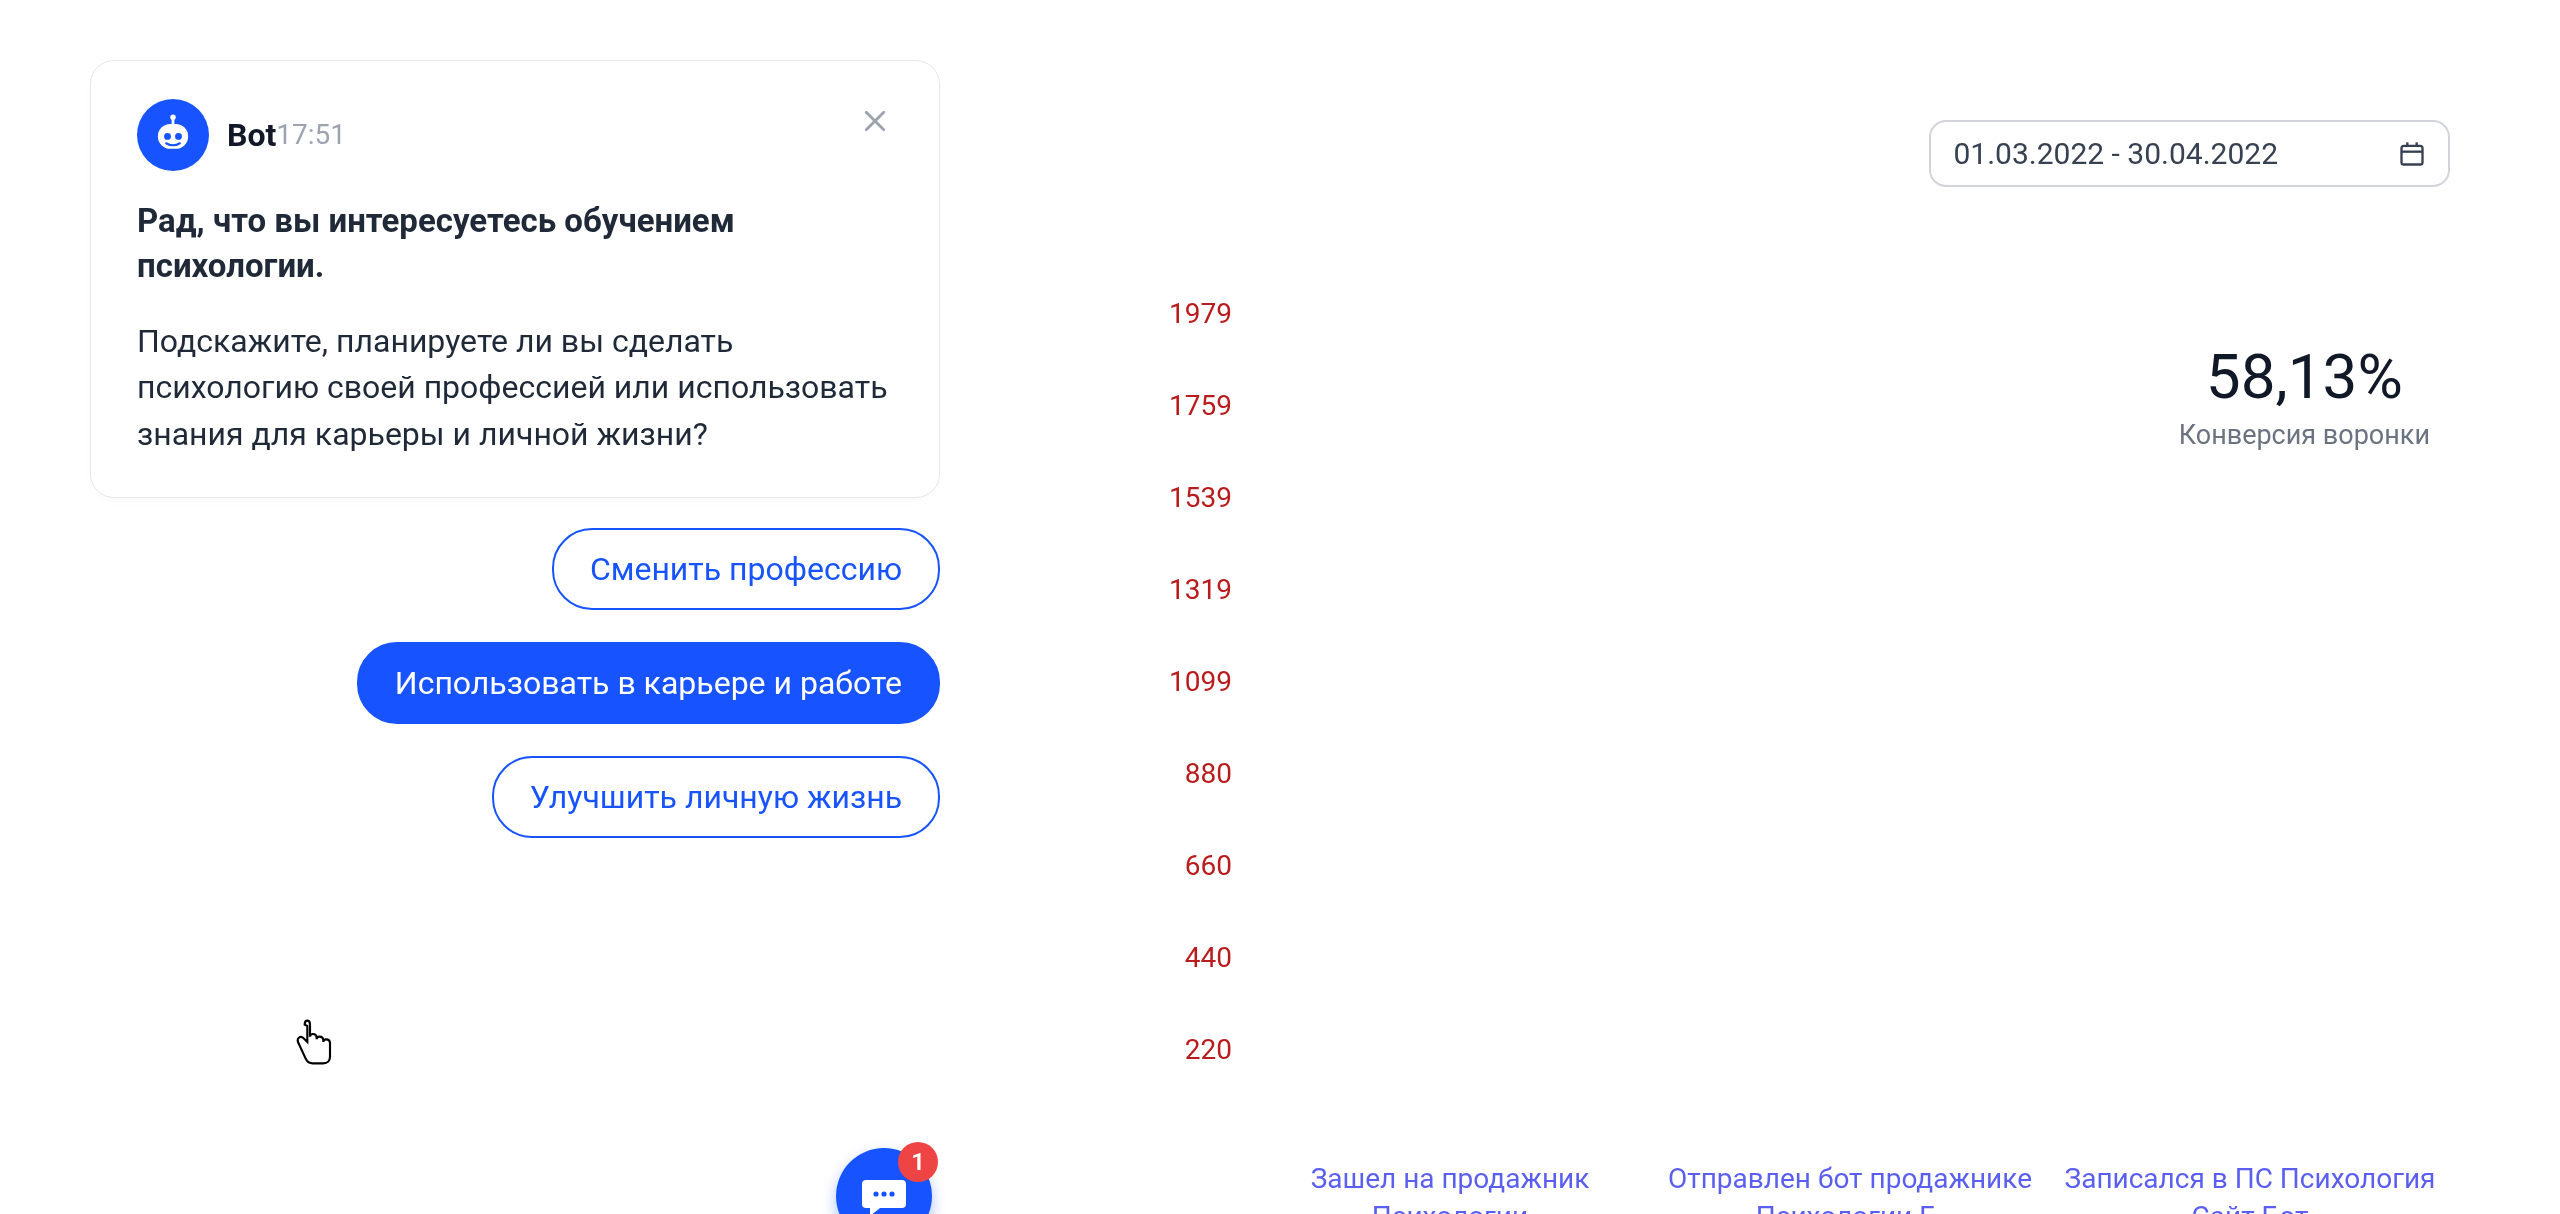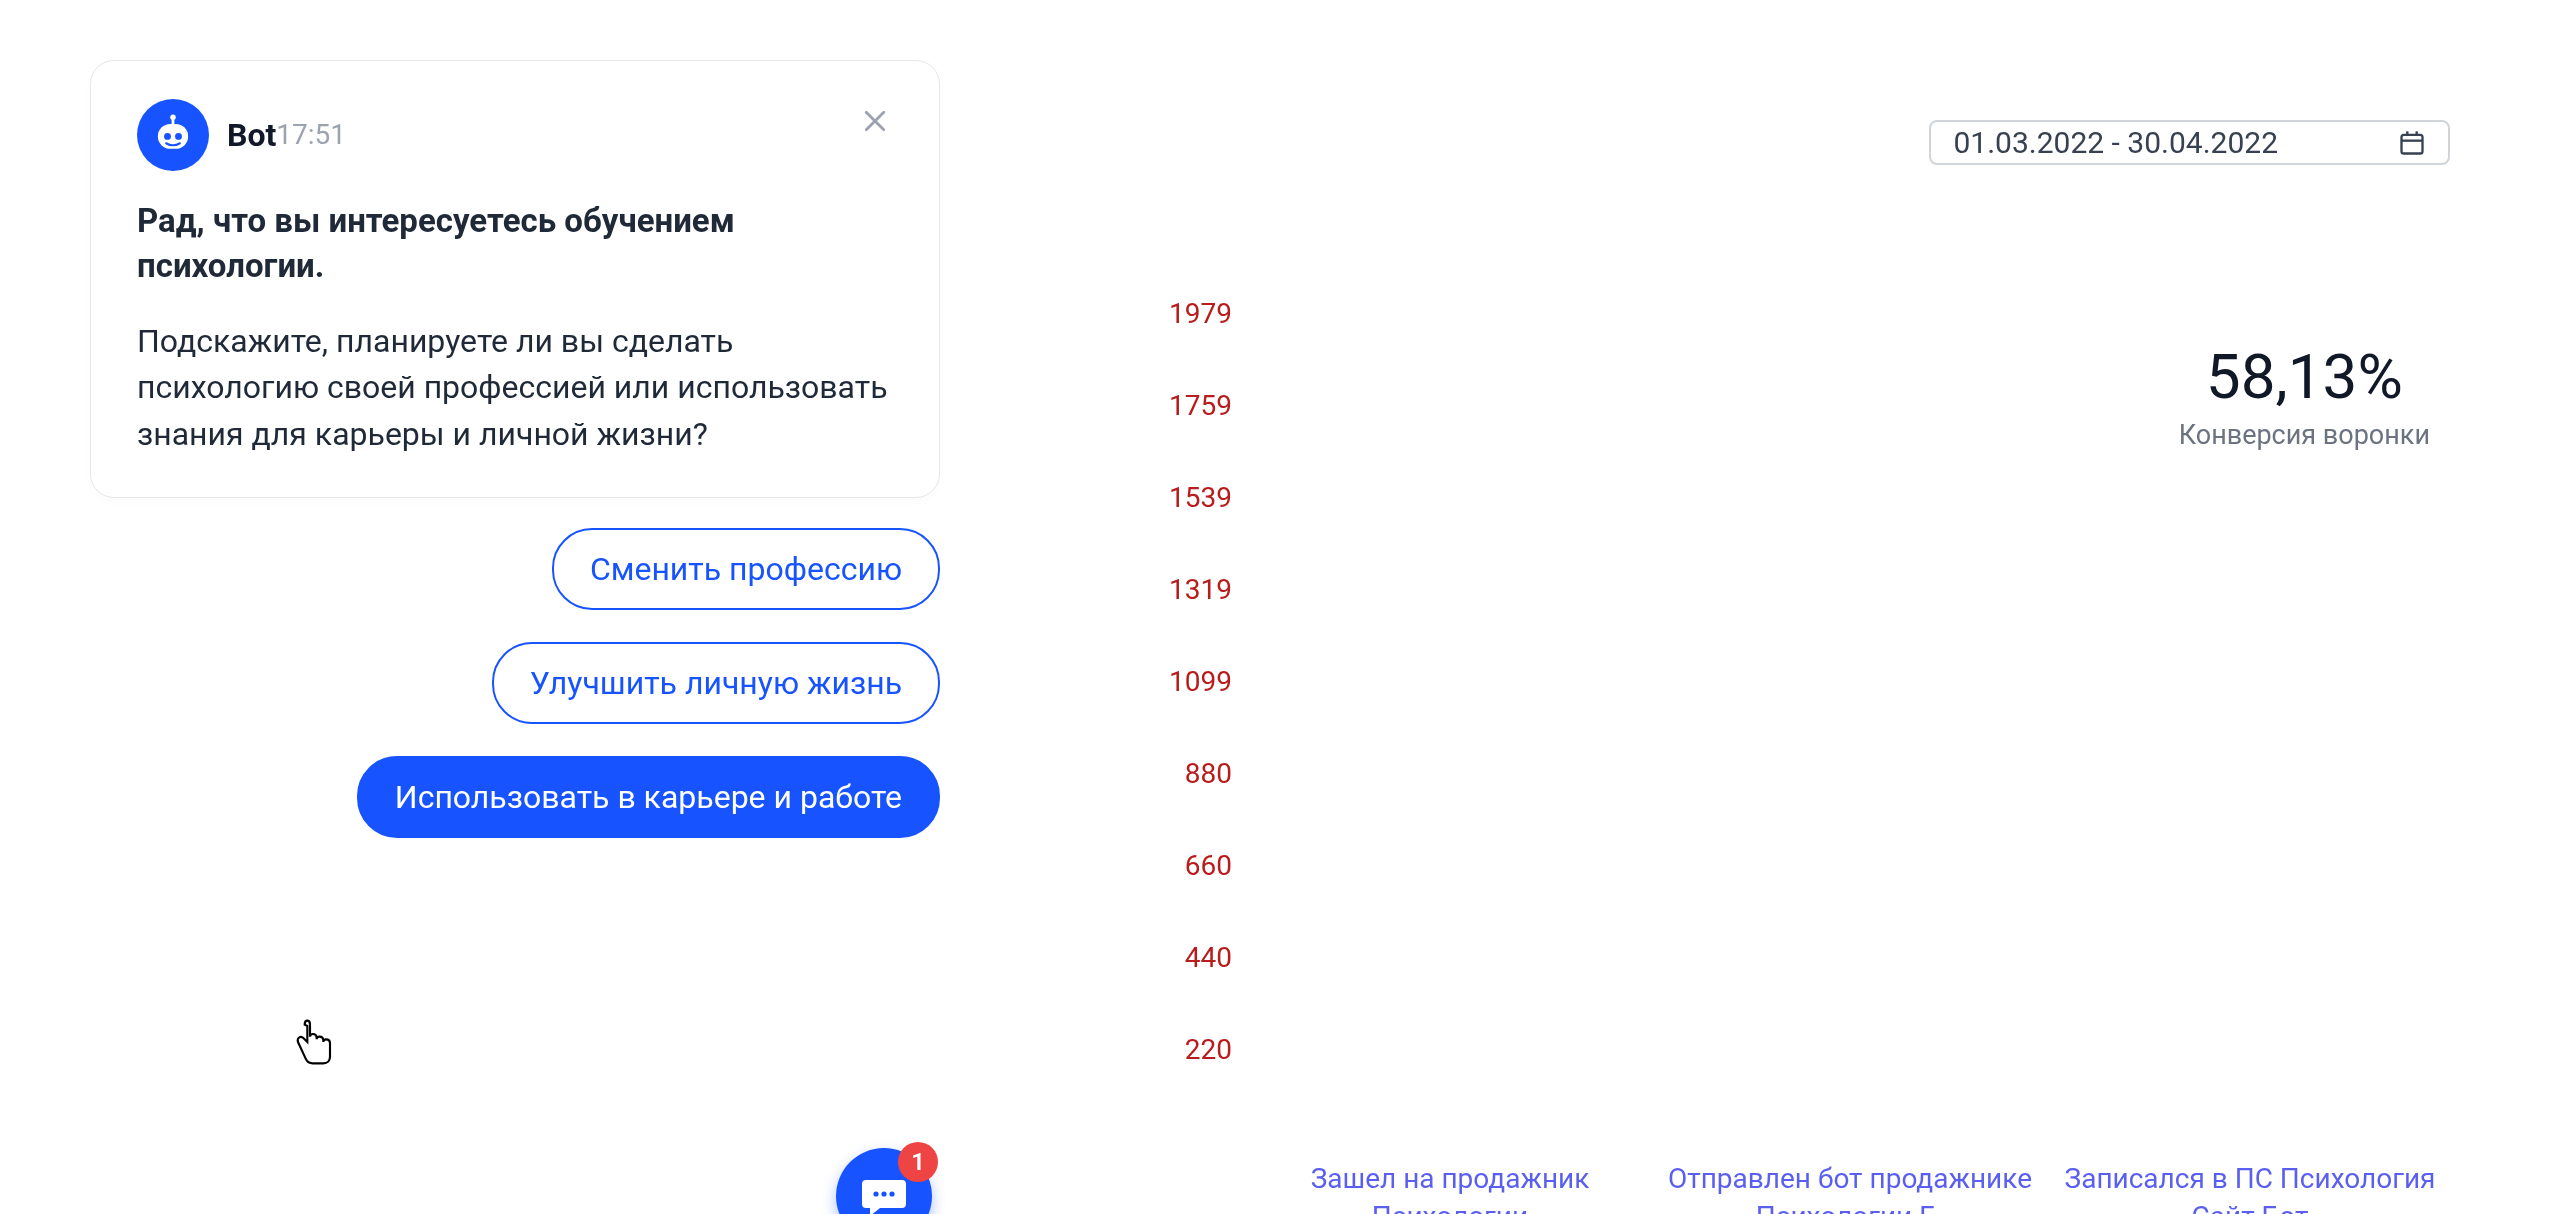--- a/index.html
+++ b/index.html
@@ -117,22 +117,22 @@
     flex: 1;
     position: relative;
     padding-top: 70px;
     padding-right: 50px;
   }
   .date-picker {
     position: absolute;
     top: 80px; right: 50px;
     background: #fff;
     border: 2px solid #d1d5db;
-    border-radius: 8px;
-    padding: 3px 22px;
+    border-radius: 17px;
+    padding: 14px 22px;
     display: flex; align-items: center; gap: 120px;
     cursor: pointer;
   }
   .date-picker span { font-size: 30px; color: #374151; }
   .date-picker svg { width: 28px; height: 28px; stroke: #374151; }
 
   .chart-wrapper {
     margin-top: 190px;
     display: flex;
     align-items: flex-start;
@@ -248,22 +248,22 @@
               <line x1="19" y1="5" x2="5" y2="19"></line>
           </svg>
         </div>
       </div>
       <div class="msg-greeting">Рад, что вы интересуетесь обучением психологии.</div>
       <div class="msg-question">Подскажите, планируете ли вы сделать психологию своей профессией или использовать знания для карьеры и личной жизни?</div>
     </div>
 
     <div class="quick-replies">
       <button class="qr-btn">Сменить профессию</button>
+      <button class="qr-btn selected">Использовать в карьере и работе</button>
       <button class="qr-btn">Улучшить личную жизнь</button>
-      <button class="qr-btn selected">Использовать в карьере и работе</button>
     </div>
 
     <svg class="cursor-hand" viewBox="0 0 32 36">
       <path d="M11 6 v12 l-3 -3 c-2 -2 -5 0 -4 3 l6 13 c1 2 3 3 5 3 h8 c3 0 5 -2 5 -5 v-10 c0 -2 -1 -3 -3 -3 c-1 0 -2 1 -2 2 v-1 c0 -2 -1 -3 -3 -3 c-1 0 -2 1 -2 2 v-1 c0 -2 -1 -3 -3 -3 c-1 0 -2 1 -2 2 v-9 c0 -2 -1 -3 -2 -3 c-1 0 -2 1 -2 3 z" fill="#fff" stroke="#000" stroke-width="1.6"></path>
     </svg>
 
     <div class="chat-fab">
       <svg viewBox="0 0 48 48">
         <path d="M6 8 h36 a4 4 0 0 1 4 4 v20 a4 4 0 0 1 -4 4 h-22 l-10 8 v-8 h-4 a4 4 0 0 1 -4 -4 v-20 a4 4 0 0 1 4 -4 z"></path>
         <circle cx="16" cy="22" r="2.6" fill="#1754ff"></circle>

